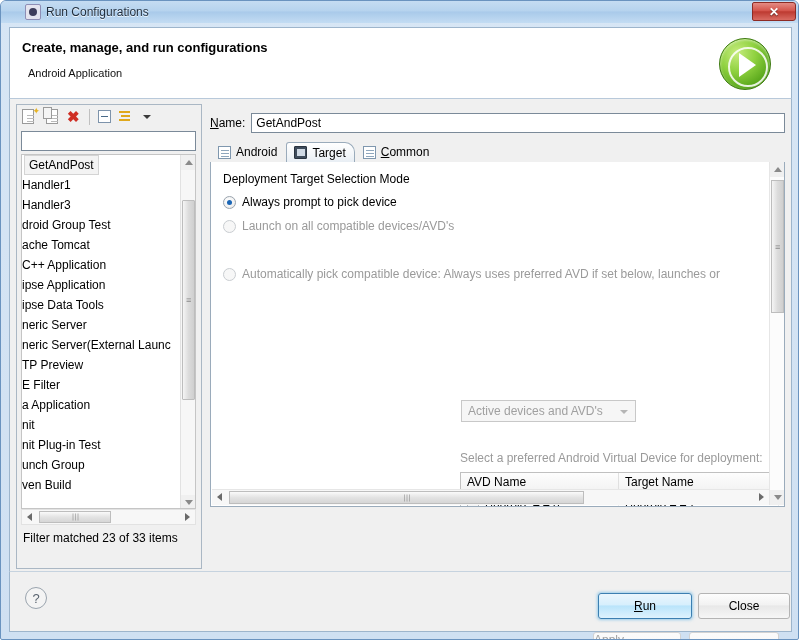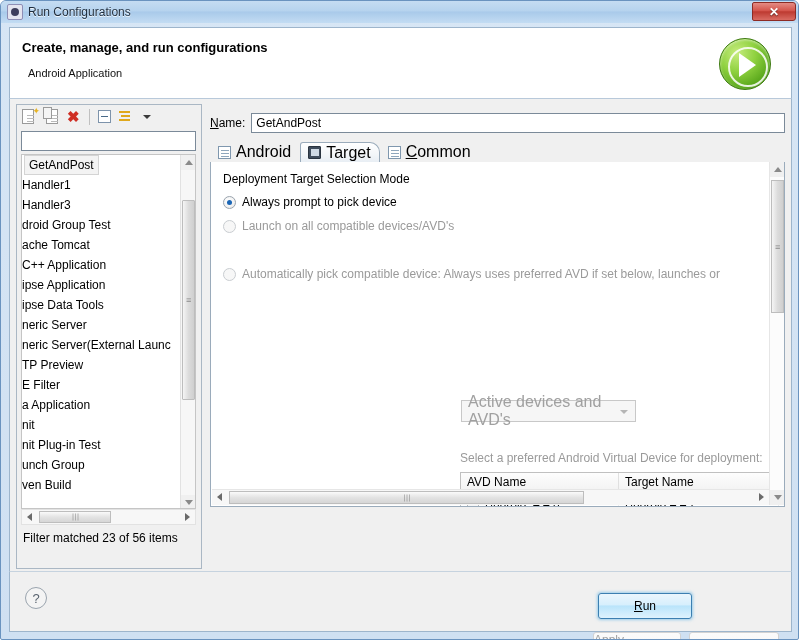--- a/index.html
+++ b/index.html
@@ -22,21 +22,21 @@
     border-radius: 6px 6px 2px 2px;
     overflow: hidden;
   }
 
   
   .titlebar {
     position: absolute; left: 0; top: 0;
     width: 799px; height: 22px;
     background: linear-gradient(to bottom, #c5dcf2 0%, #b6d3ee 45%, #a9caea 50%, #c3dcf3 100%);
     display: flex; align-items: center;
-    padding-left: 6px;
+    padding-left: 24px;
   }
   .title-icon {
     width: 16px; height: 16px;
     margin-right: 5px;
     position: relative;
     flex: 0 0 auto;
   }
   .title-text {
     font-size: 12px;
     color: #1f2d3d;
@@ -301,21 +301,21 @@
     position: absolute;
     left: 2px; top: 37px;
     width: 575px; height: 22px;
     display: flex; align-items: flex-end;
     border-bottom: 1px solid #9aabbb;
   }
   .tab {
     height: 21px;
     display: flex; align-items: center;
     padding: 0 8px 0 6px;
-    font-size: 16px;
+    font-size: 12px;
     color: #000;
     cursor: pointer;
     border: 1px solid transparent;
     border-bottom: none;
     white-space: nowrap;
     text-align: right;
   }
   .tab.active {
     background: linear-gradient(to bottom, #ffffff 0%, #f3f6f9 60%, #e8eef4 100%);
     border: 1px solid #9aabbb;
@@ -402,21 +402,21 @@
   .rl-disabled { color: #9a9a9a; }
 
   .combo {
     position: absolute;
     left: 250px; top: 238px;
     width: 175px; height: 22px;
     background: #f6f6f6;
     border: 1px solid #c8c8c8;
     display: flex; align-items: center;
     padding-left: 6px;
-    font-size: 16px;
+    font-size: 12px;
     color: #a0a0a0;
     cursor: pointer;
   }
   .combo-arrow {
     position: absolute; right: 7px; top: 9px;
     border-top: 4px solid #b5b5b5;
     border-left: 4px solid transparent;
     border-right: 4px solid transparent;
   }
 
@@ -734,21 +734,21 @@
           <div class="sb-arrow-down"></div>
         </div>
       </div>
 
       <div class="list-hscroll">
         <div class="hsb-left"></div>
         <div class="hsb-thumb"></div>
         <div class="hsb-right"></div>
       </div>
 
-      <div class="filter-status">Filter matched 23 of 56 items</div>
+      <div class="filter-status">Filter matched 23 of 33 items</div>
     </div>
 
     <div class="right-panel">
 
       <div class="name-row">
         <span class="name-label"><u>N</u>ame:</span>
         <input class="name-input" type="text" value="GetAndPost" style="">
       </div>
 
       <div class="tabstrip">
@@ -831,15 +831,16 @@
     <div class="btn disabled revert-btn">
       <span style="display:flex;align-items:center;justify-content:center;height:100%;">Re<u class="mn">v</u>ert</span>
     </div>
   </div>
 
   <div class="bottom-bar">
     <div class="help-icon">?</div>
     <div class="run-btn">
       <span><u class="mn">R</u>un</span>
     </div>
+    <div class="btn close-dlg-btn">Close</div>
   </div>
 
 </div>
 
 </body></html>

